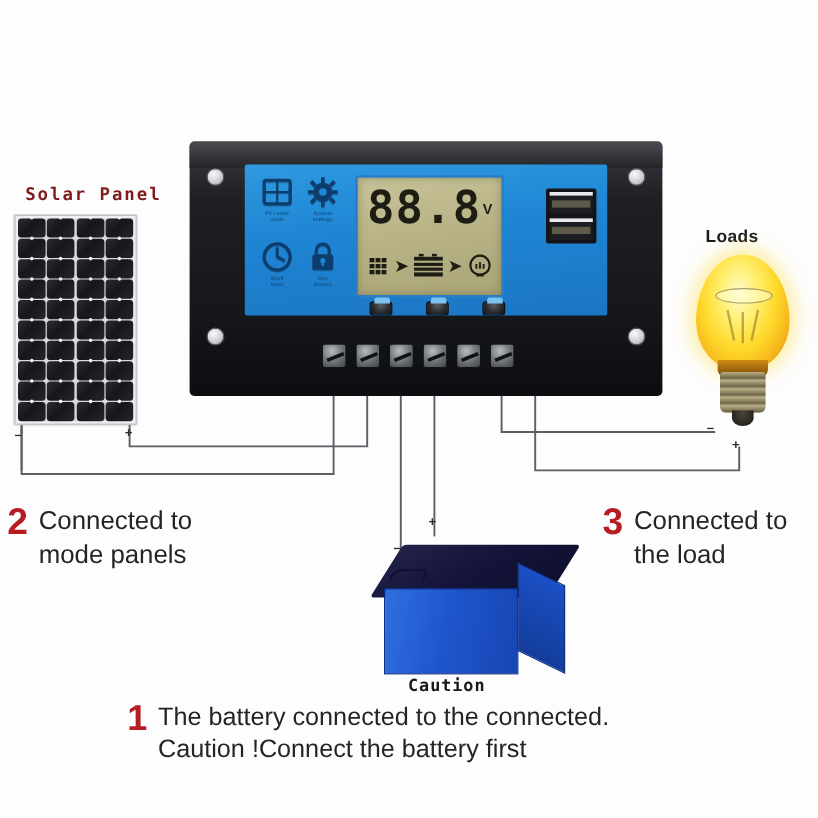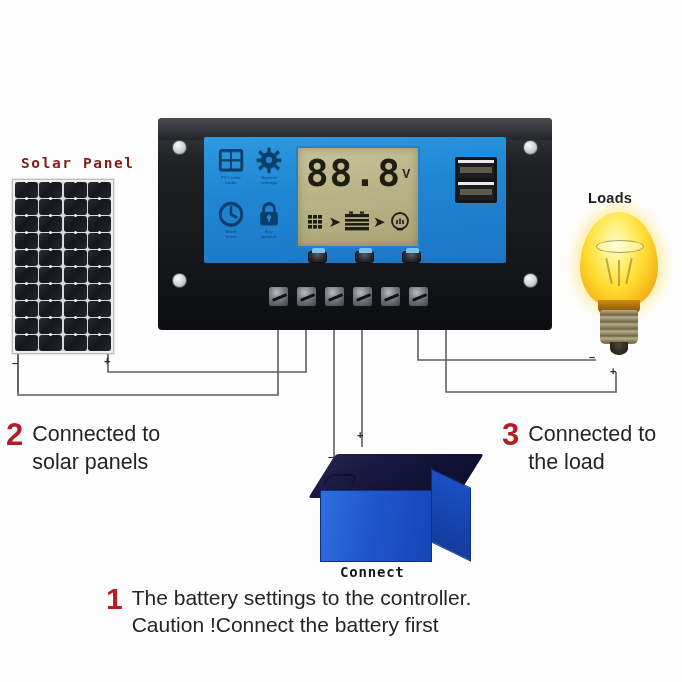--- a/index.html
+++ b/index.html
@@ -481,42 +481,42 @@
     <div id="bulb-tip"></div>
   </div>
   <span class="polarity-mark" style="left:589px; top:352px;">–</span>
   <span class="polarity-mark" style="left:610px; top:366px;">+</span>
 
   <div id="battery-group">
     <div id="battery-top-face"></div>
     <div id="battery-side-face"></div>
     <div id="battery-front-face"></div>
     <div id="battery-handle"></div>
-    <div id="battery-label">Connect</div>
+    <div id="battery-label">Caution</div>
   </div>
   <span class="polarity-mark" style="left:328px; top:452px;">–</span>
   <span class="polarity-mark" style="left:357px; top:430px;">+</span>
 
   <div class="callout" id="callout-2">
     <span class="callout-num">2</span>
     <span class="callout-body">
       <span class="callout-text" style="display:block;">Connected to</span>
-      <span class="callout-text" style="display:block;">solar panels</span>
+      <span class="callout-text" style="display:block;">mode panels</span>
     </span>
   </div>
 
   <div class="callout" id="callout-3">
     <span class="callout-num">3</span>
     <span class="callout-body">
       <span class="callout-text" style="display:block;">Connected to</span>
       <span class="callout-text" style="display:block;">the load</span>
     </span>
   </div>
 
   <div class="callout" id="callout-1">
     <span class="callout-num">1</span>
     <span class="callout-body">
-      <span class="callout-text" style="display:block;">The battery settings to the controller.</span>
+      <span class="callout-text" style="display:block;">The battery connected to the connected.</span>
       <span class="callout-text" style="display:block;">Caution !Connect the battery first</span>
     </span>
   </div>
 
 </div>
 
 </body></html>

